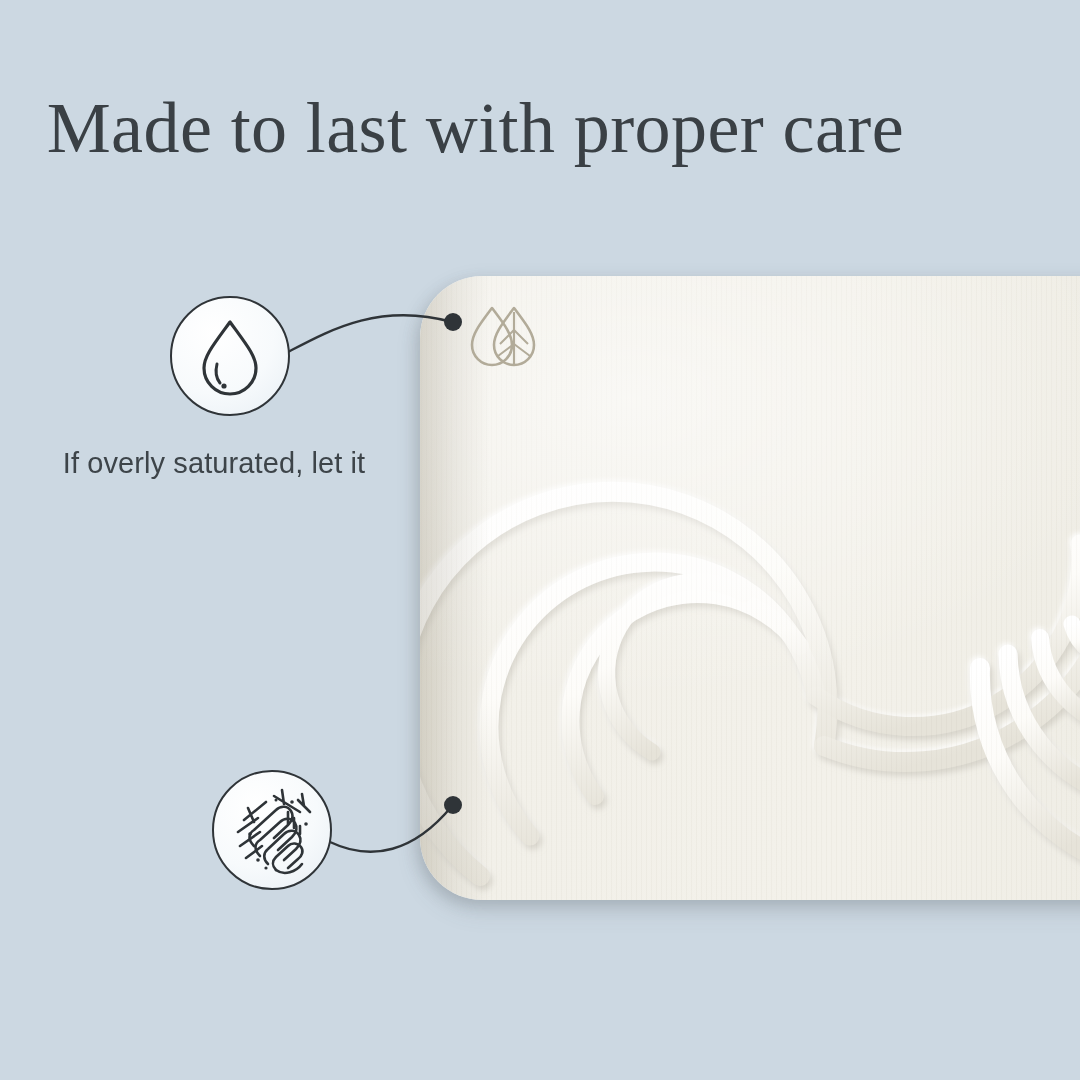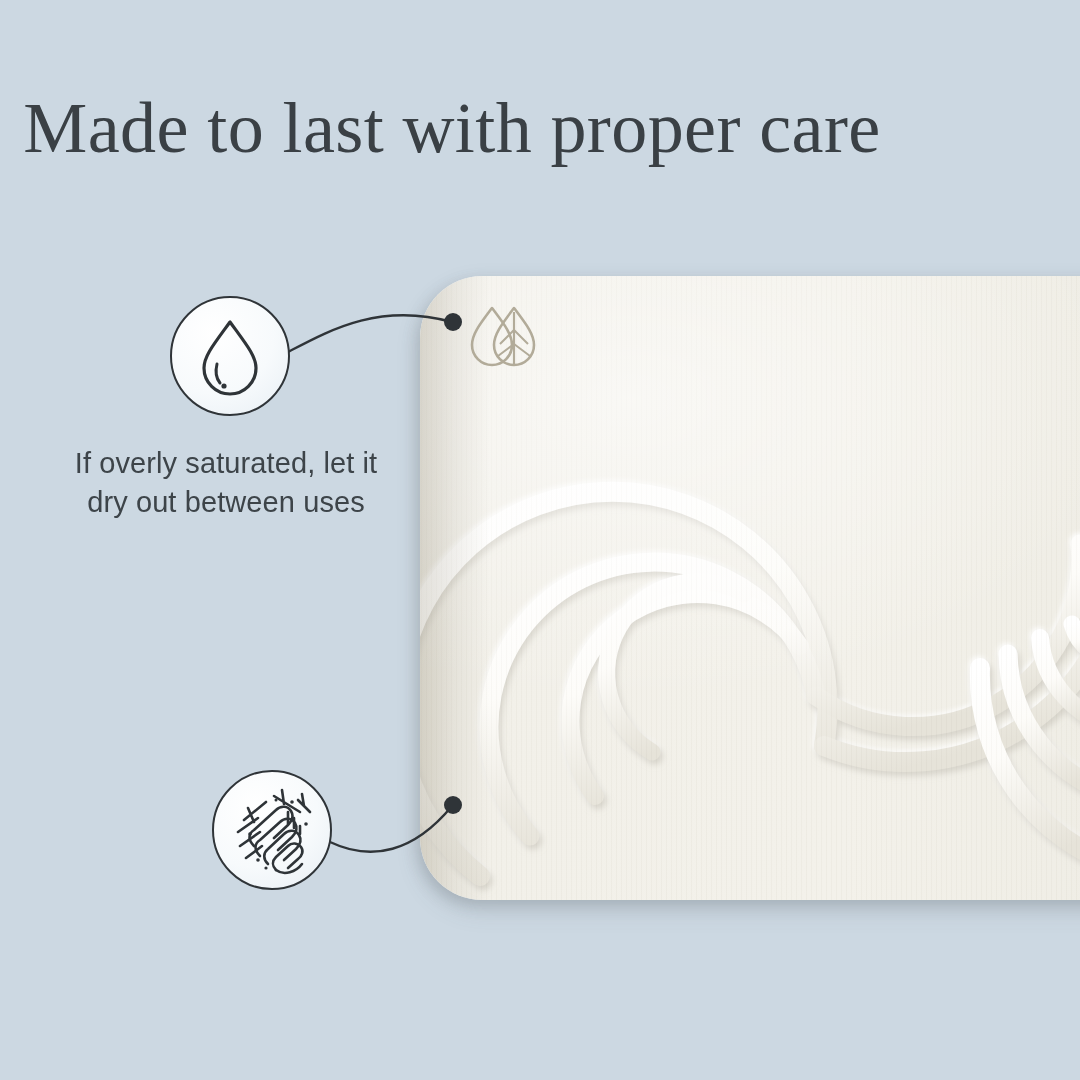--- a/index.html
+++ b/index.html
@@ -5,21 +5,21 @@
   html,body{margin:0;padding:0;}
   body{
     width:1080px;height:1080px;overflow:hidden;position:relative;
     font-family:"Liberation Sans", sans-serif;
     background:#ccd8e2;
   }
   .stage{position:absolute;inset:0;overflow:hidden;}
 
   
   .headline{
-    position:absolute;left:0;top:92px;width:904px;text-align:center;
+    position:absolute;left:0;top:92px;width:904px;text-align:right;
     font-family:"Liberation Serif", serif;
     font-size:72px;line-height:1.0;color:#3a4045;
     letter-spacing:.4px;white-space:nowrap;
   }
 
   
   .product-wrap{position:absolute;left:420px;top:276px;width:700px;height:624px;}
   .product{
     position:absolute;left:0;top:0;width:700px;height:624px;
     border-radius:62px 0 0 62px;
@@ -62,21 +62,21 @@
     box-sizing:border-box;
   }
   #icon-water{left:170px;top:296px;width:120px;height:120px;}
   #icon-sand{left:212px;top:770px;width:120px;height:120px;}
   .icon-circle svg{position:absolute;left:0;top:0;}
 
   .caption{
     position:absolute;text-align:center;color:#3d4449;
     font-size:29px;line-height:1.33;letter-spacing:.1px;
   }
-  #caption-water{left:16px;top:444px;width:420px;}
+  #caption-water{left:4px;top:444px;width:420px;}
   #caption-sand{left:60px;top:914px;width:500px;}
 </style>
 </head>
 <body>
 
 <div class="stage">
 
   <div class="headline">Made to last with proper care</div>
 
   <div class="product-wrap">
@@ -139,21 +139,20 @@
     <svg width="116" height="116" viewBox="0 0 116 116">
       <g fill="none" stroke="#2f3438" stroke-width="3.2" stroke-linecap="round" stroke-linejoin="round">
         <path d="M58 24 C 42 46 32 58 32 70 a 26 26 0 0 0 52 0 C 84 58 74 46 58 24 Z"></path>
         <path d="M45 66 C 43 74 44 80 48 85" stroke-width="3"></path>
       </g>
       <circle cx="52" cy="88" r="2.6" fill="#2f3438"></circle>
     </svg>
   </div>
   <div class="caption" id="caption-water">
     <div>If overly saturated, let it</div>
-    <div>dry out between uses</div>
   </div>
 
   <div class="icon-circle" id="icon-sand">
     <svg width="116" height="116" viewBox="0 0 116 116">
       <g fill="none" stroke="#2f3438" stroke-width="2.6" stroke-linecap="round" stroke-linejoin="round">
 
         <path d="M40 74 C 34 68 34 62 40 58 L 62 38 C 67 33 74 34 77 39 C 80 44 78 49 74 53 L 60 66"></path>
         <path d="M46 84 C 40 78 40 72 46 68 L 66 50 C 71 45 78 46 81 51 C 84 56 82 61 78 65 L 64 78"></path>
         <path d="M54 92 C 49 87 49 81 54 77 L 70 62 C 75 57 82 58 85 63 C 88 68 86 73 82 77 L 70 88"></path>
         <path d="M62 98 C 58 94 58 89 62 85 L 74 74 C 78 70 84 71 87 75 C 90 79 88 84 84 87 L 74 96"></path>

